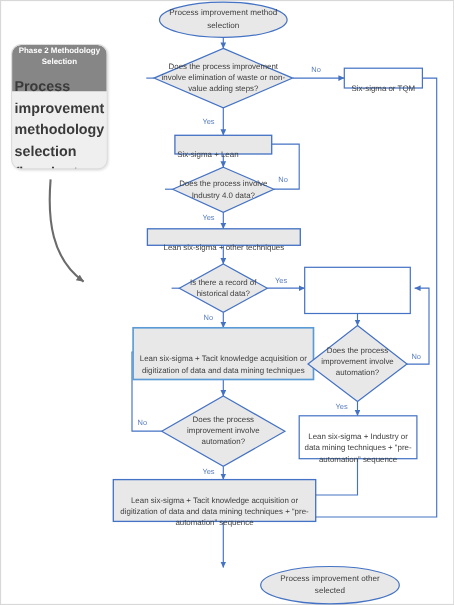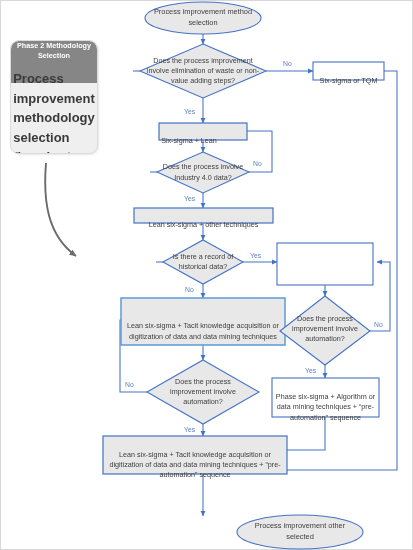--- a/index.html
+++ b/index.html
@@ -181,21 +181,21 @@
 
   <div class="lbl dec" style="left:292px;top:300px;width:66px;height:58px;">
     <span>Does the process improvement involve automation?</span>
   </div>
 
   <div class="lbl dec" style="left:170px;top:364px;width:66px;height:56px;">
     <span>Does the process improvement involve automation?</span>
   </div>
 
   <div class="lbl proc" style="left:274px;top:378px;width:103px;height:39px;">
-    <span>Phase six-sigma +  Algorithm or data mining techniques + “pre-automation” sequence</span>
+    <span>Lean six-sigma +  Industry or data mining techniques + “pre-automation” sequence</span>
   </div>
 
   <div class="lbl proc" style="left:106px;top:436px;width:178px;height:38px;">
     <span>Lean six-sigma + Tacit knowledge acquisition or digitization of data and data mining techniques + “pre-automation” sequence</span>
   </div>
 
   <div class="lbl term" style="left:244px;top:518px;width:112px;height:28px;">
     <span>Process improvement other selected</span>
   </div>
 

